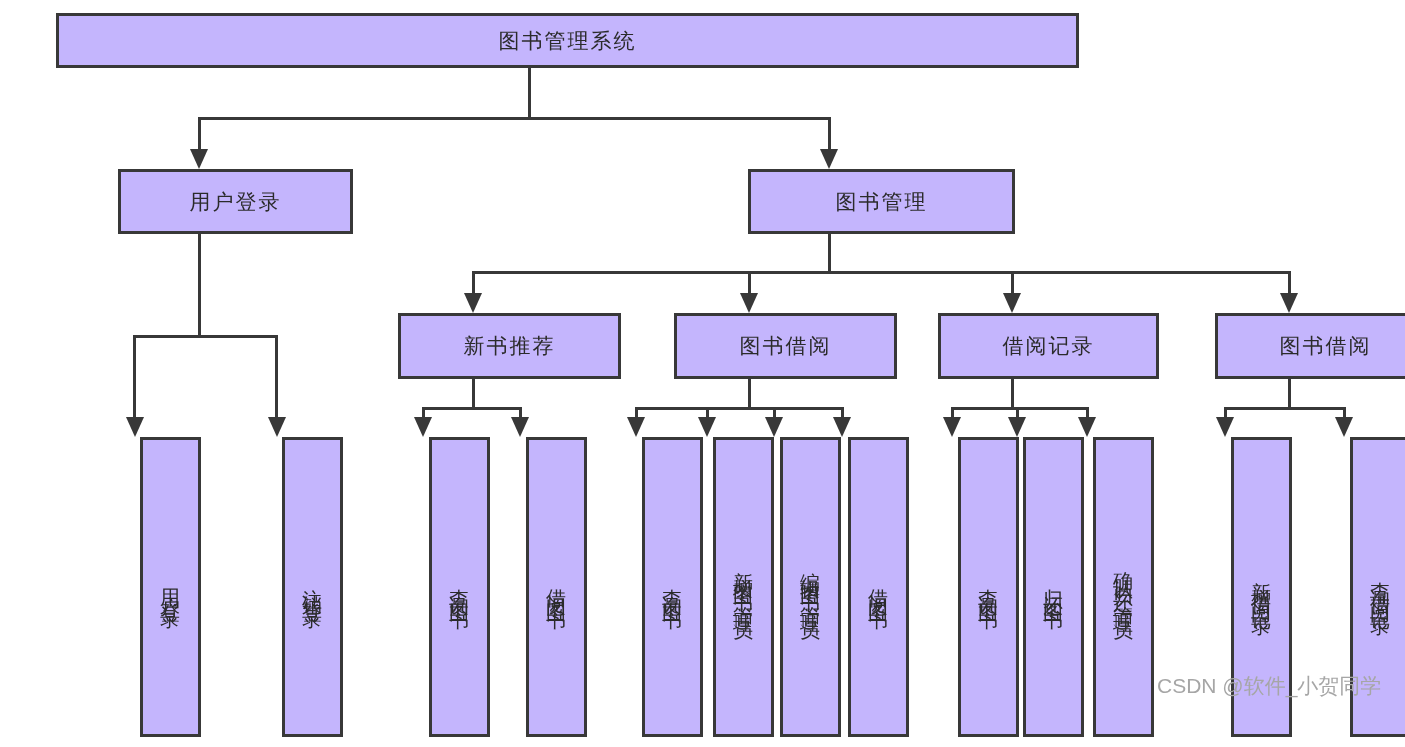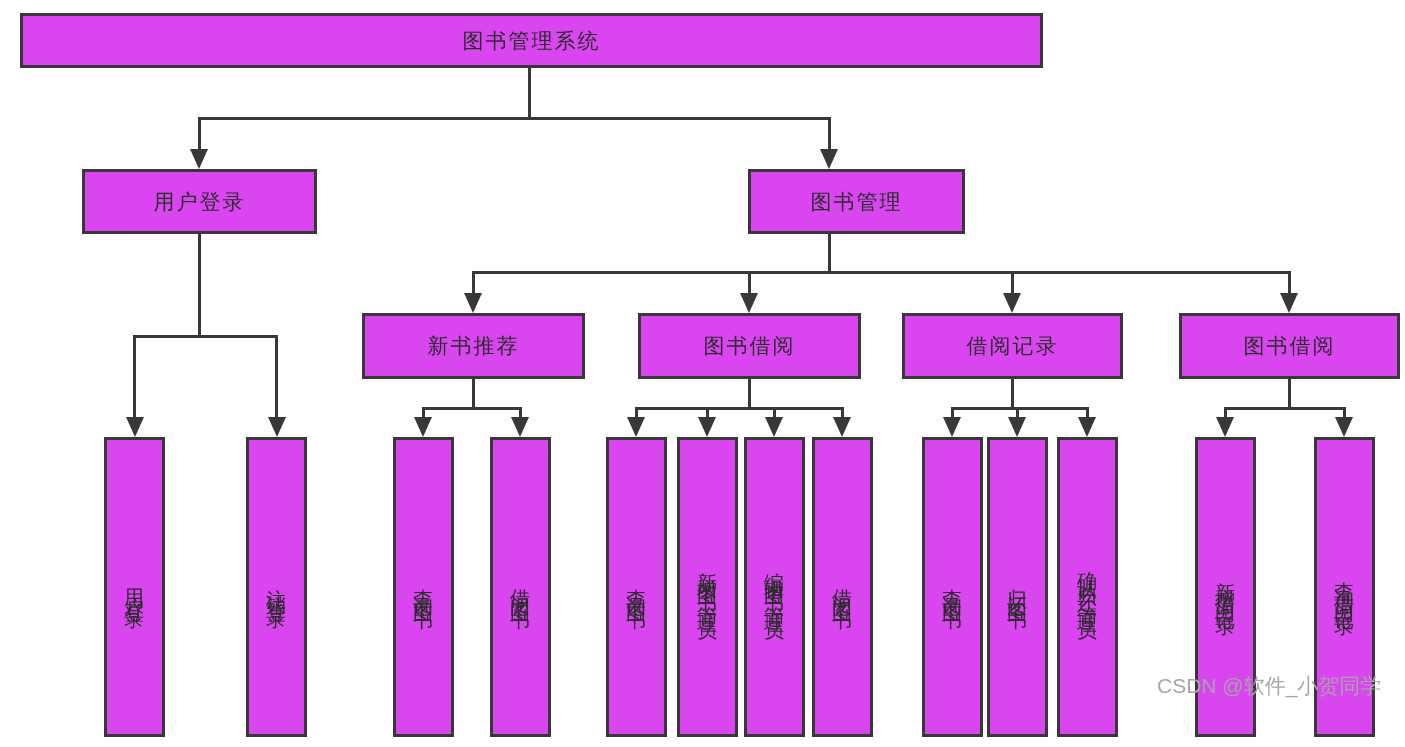--- a/index.html
+++ b/index.html
@@ -14,25 +14,26 @@
     position:relative;
     width:1405px;height:747px;
     background:var(--bg);
     font-family:"Liberation Sans","DejaVu Sans",sans-serif;
     overflow:hidden;
   }
   .box{
     position:absolute;
     box-sizing:border-box;
     border:3px solid var(--line);
-    background:#d946ef;
+    background:#c4b5fd;
     display:flex;align-items:center;justify-content:center;
     font-size:21px;color:var(--text);
     letter-spacing:2px;
     text-align:center;
+    margin-left:36px;
   }
   .v{
     writing-mode:vertical-rl;
     text-orientation:mixed;
     font-size:20px;
     letter-spacing:7px;
     line-height:1;
     padding:6px 0;
   }
   .hl,.vl{position:absolute;background:var(--line);}
@@ -60,21 +61,21 @@
   <div class="box" style="left:20px;top:13px;width:1023px;height:55px">图书管理系统</div>
 
   <div class="vl" style="left:528px;top:68px;height:52px"></div>
   <div class="hl" style="left:198px;top:117px;width:633px"></div>
   <div class="vl" style="left:198px;top:118px;height:33px"></div>
   <div class="vl" style="left:828px;top:118px;height:33px"></div>
   <div class="arrow" style="left:190px;top:149px"></div>
   <div class="arrow" style="left:820px;top:149px"></div>
 
   <div class="box" style="left:82px;top:169px;width:235px;height:65px">用户登录</div>
-  <div class="box" style="left:748px;top:169px;width:217px;height:65px">图书管理</div>
+  <div class="box" style="left:712px;top:169px;width:267px;height:65px">图书管理</div>
 
   <div class="vl" style="left:198px;top:234px;height:104px"></div>
   <div class="hl" style="left:133px;top:335px;width:145px"></div>
   <div class="vl" style="left:133px;top:336px;height:82px"></div>
   <div class="vl" style="left:275px;top:336px;height:82px"></div>
   <div class="arrow" style="left:126px;top:417px"></div>
   <div class="arrow" style="left:268px;top:417px"></div>
 
   <div class="vl" style="left:828px;top:234px;height:40px"></div>
   <div class="hl" style="left:472px;top:271px;width:819px"></div>

